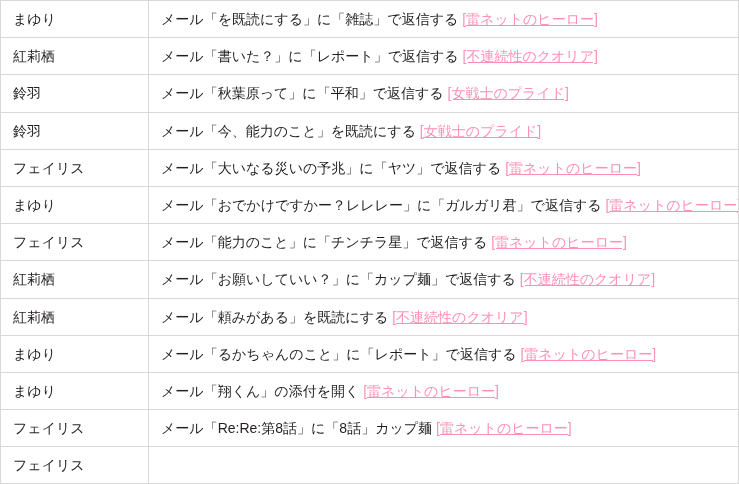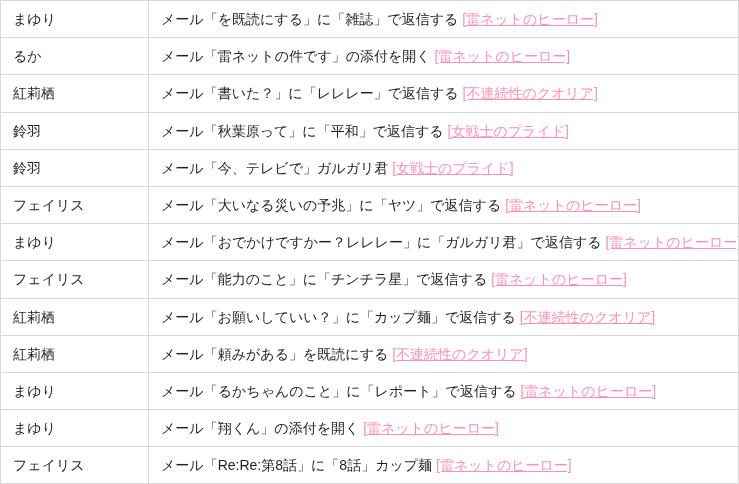--- a/index.html
+++ b/index.html
@@ -46,34 +46,30 @@
 </head>
 <body>
 
 <table class="walkthrough">
   <tbody>
       <tr>
         <td class="col-char">まゆり</td>
         <td class="col-action"><span>メール「を既読にする」に「雑誌」で返信する </span><span class="tag" style="color: rgb(255, 143, 179);">[雷ネットのヒーロー]</span></td>
       </tr>
       <tr>
-        <td class="col-char">るか</td>
-        <td class="col-action"><span>メール「雷ネットの件です」の添付を開く </span><span class="tag" style="color: rgb(255, 143, 179);">[雷ネットのヒーロー]</span></td>
-      </tr>
-      <tr>
         <td class="col-char">紅莉栖</td>
-        <td class="col-action"><span>メール「書いた？」に「レレレー」で返信する </span><span class="tag" style="color: rgb(255, 143, 179);">[不連続性のクオリア]</span></td>
+        <td class="col-action"><span>メール「書いた？」に「レポート」で返信する </span><span class="tag" style="color: rgb(255, 143, 179);">[不連続性のクオリア]</span></td>
       </tr>
       <tr>
         <td class="col-char">鈴羽</td>
         <td class="col-action"><span>メール「秋葉原って」に「平和」で返信する </span><span class="tag" style="color: rgb(255, 143, 179);">[女戦士のプライド]</span></td>
       </tr>
       <tr>
         <td class="col-char">鈴羽</td>
-        <td class="col-action"><span>メール「今、テレビで」ガルガリ君 </span><span class="tag" style="color: rgb(255, 143, 179);">[女戦士のプライド]</span></td>
+        <td class="col-action"><span>メール「今、能力のこと」を既読にする </span><span class="tag" style="color: rgb(255, 143, 179);">[女戦士のプライド]</span></td>
       </tr>
       <tr>
         <td class="col-char">フェイリス</td>
         <td class="col-action"><span>メール「大いなる災いの予兆」に「ヤツ」で返信する </span><span class="tag" style="color: rgb(255, 143, 179);">[雷ネットのヒーロー]</span></td>
       </tr>
       <tr>
         <td class="col-char">まゆり</td>
         <td class="col-action"><span>メール「おでかけですかー？レレレー」に「ガルガリ君」で返信する </span><span class="tag" style="color: rgb(255, 143, 179);">[雷ネットのヒーロー]</span></td>
       </tr>
       <tr>

